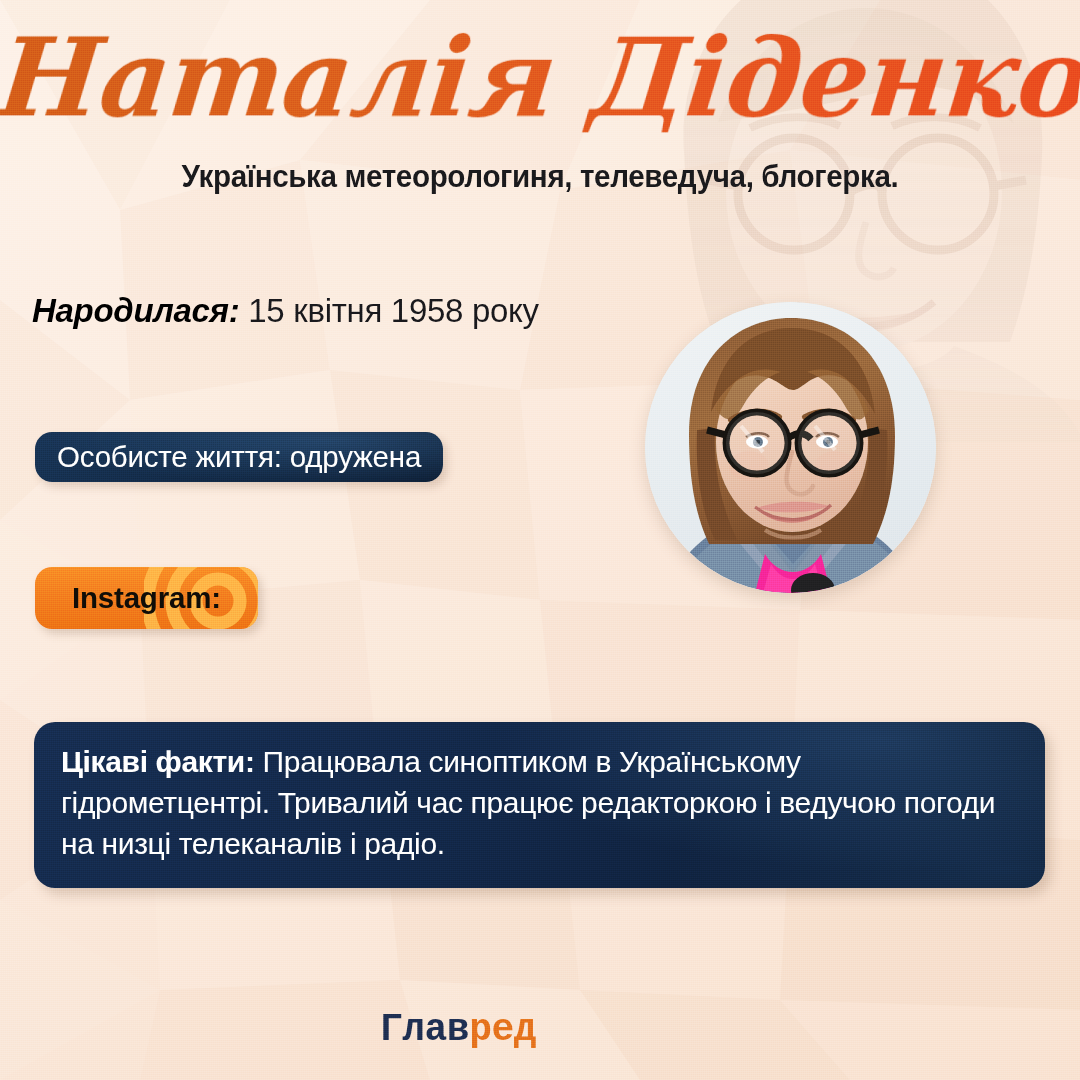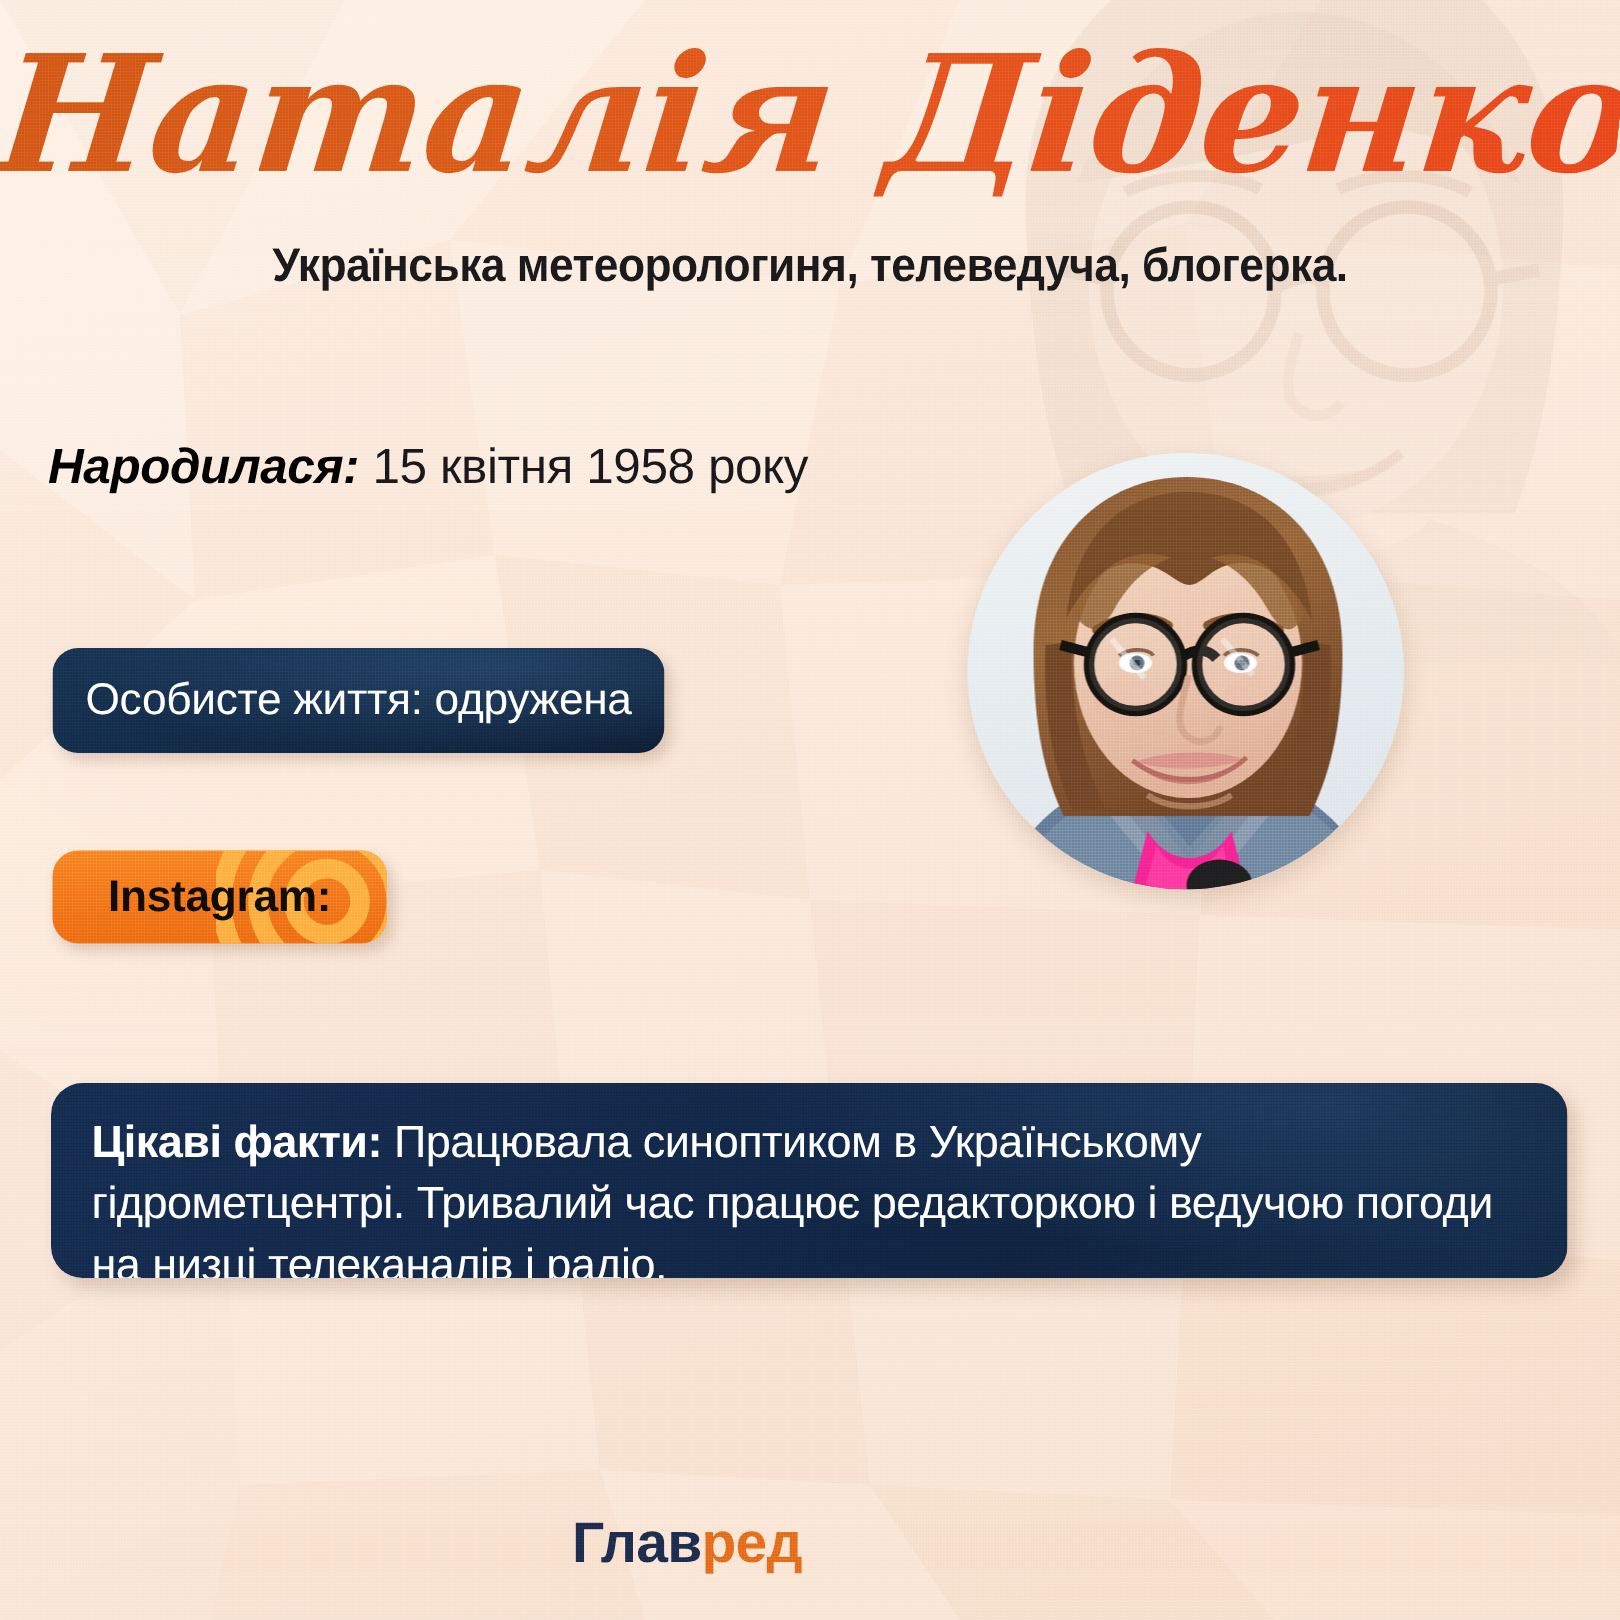--- a/index.html
+++ b/index.html
@@ -114,21 +114,21 @@
     display: flex;
     align-items: center;
     border-radius: 17px;
     box-sizing: border-box;
     white-space: nowrap;
     overflow: hidden;
   }
   .pill-navy {
     left: 35px;
     top: 432px;
-    height: 70px;
+    height: 50px;
     padding: 12px 22px;
     background:
       radial-gradient(120% 150% at 72% 18%, rgba(60,104,150,.38) 0%, rgba(16,37,63,0) 58%),
       linear-gradient(150deg, #16304f 0%, #10253f 52%, #0c1c31 100%);
     box-shadow: 4px 5px 9px rgba(120,80,55,.24);
     color: #ffffff;
     font-size: 29.5px;
     letter-spacing: -0.2px;
   }
   .pill-orange {
@@ -175,21 +175,21 @@
     background: #e6ecef;
   }
   .portrait svg { display: block; }
 
   
   .facts {
     position: absolute;
     left: 34px;
     top: 722px;
     width: 1011px;
-    height: 130px;
+    height: 166px;
     border-radius: 21px;
     box-sizing: border-box;
     padding: 20px 46px 0 27px;
     background:
       radial-gradient(70% 140% at 84% 12%, rgba(58,102,150,.30) 0%, rgba(16,37,63,0) 55%),
       radial-gradient(55% 120% at 96% 88%, rgba(40,78,124,.26) 0%, rgba(16,37,63,0) 60%),
       linear-gradient(140deg, #14294a 0%, #102341 48%, #0b1a2f 100%);
     box-shadow: 6px 7px 12px rgba(120,80,55,.26);
     color: #ffffff;
     font-size: 30px;
@@ -200,21 +200,21 @@
   .facts .lbl { font-weight: 700; }
   .facts .txt { font-weight: 400; }
 
   
   .logo {
     position: absolute;
     left: 0;
     top: 1008px;
     width: 916px;
     text-align: center;
-    font-family: Liberation Sans, sans-serif;
+    font-family: Liberation Mono, monospace;
     font-weight: 700;
     font-size: 38px;
     letter-spacing: -0.5px;
   }
   .logo .p1 { color: #1b2a4a; }
   .logo .p2 { color: #e2661a; }
 </style>
 </head>
 <body>
 

